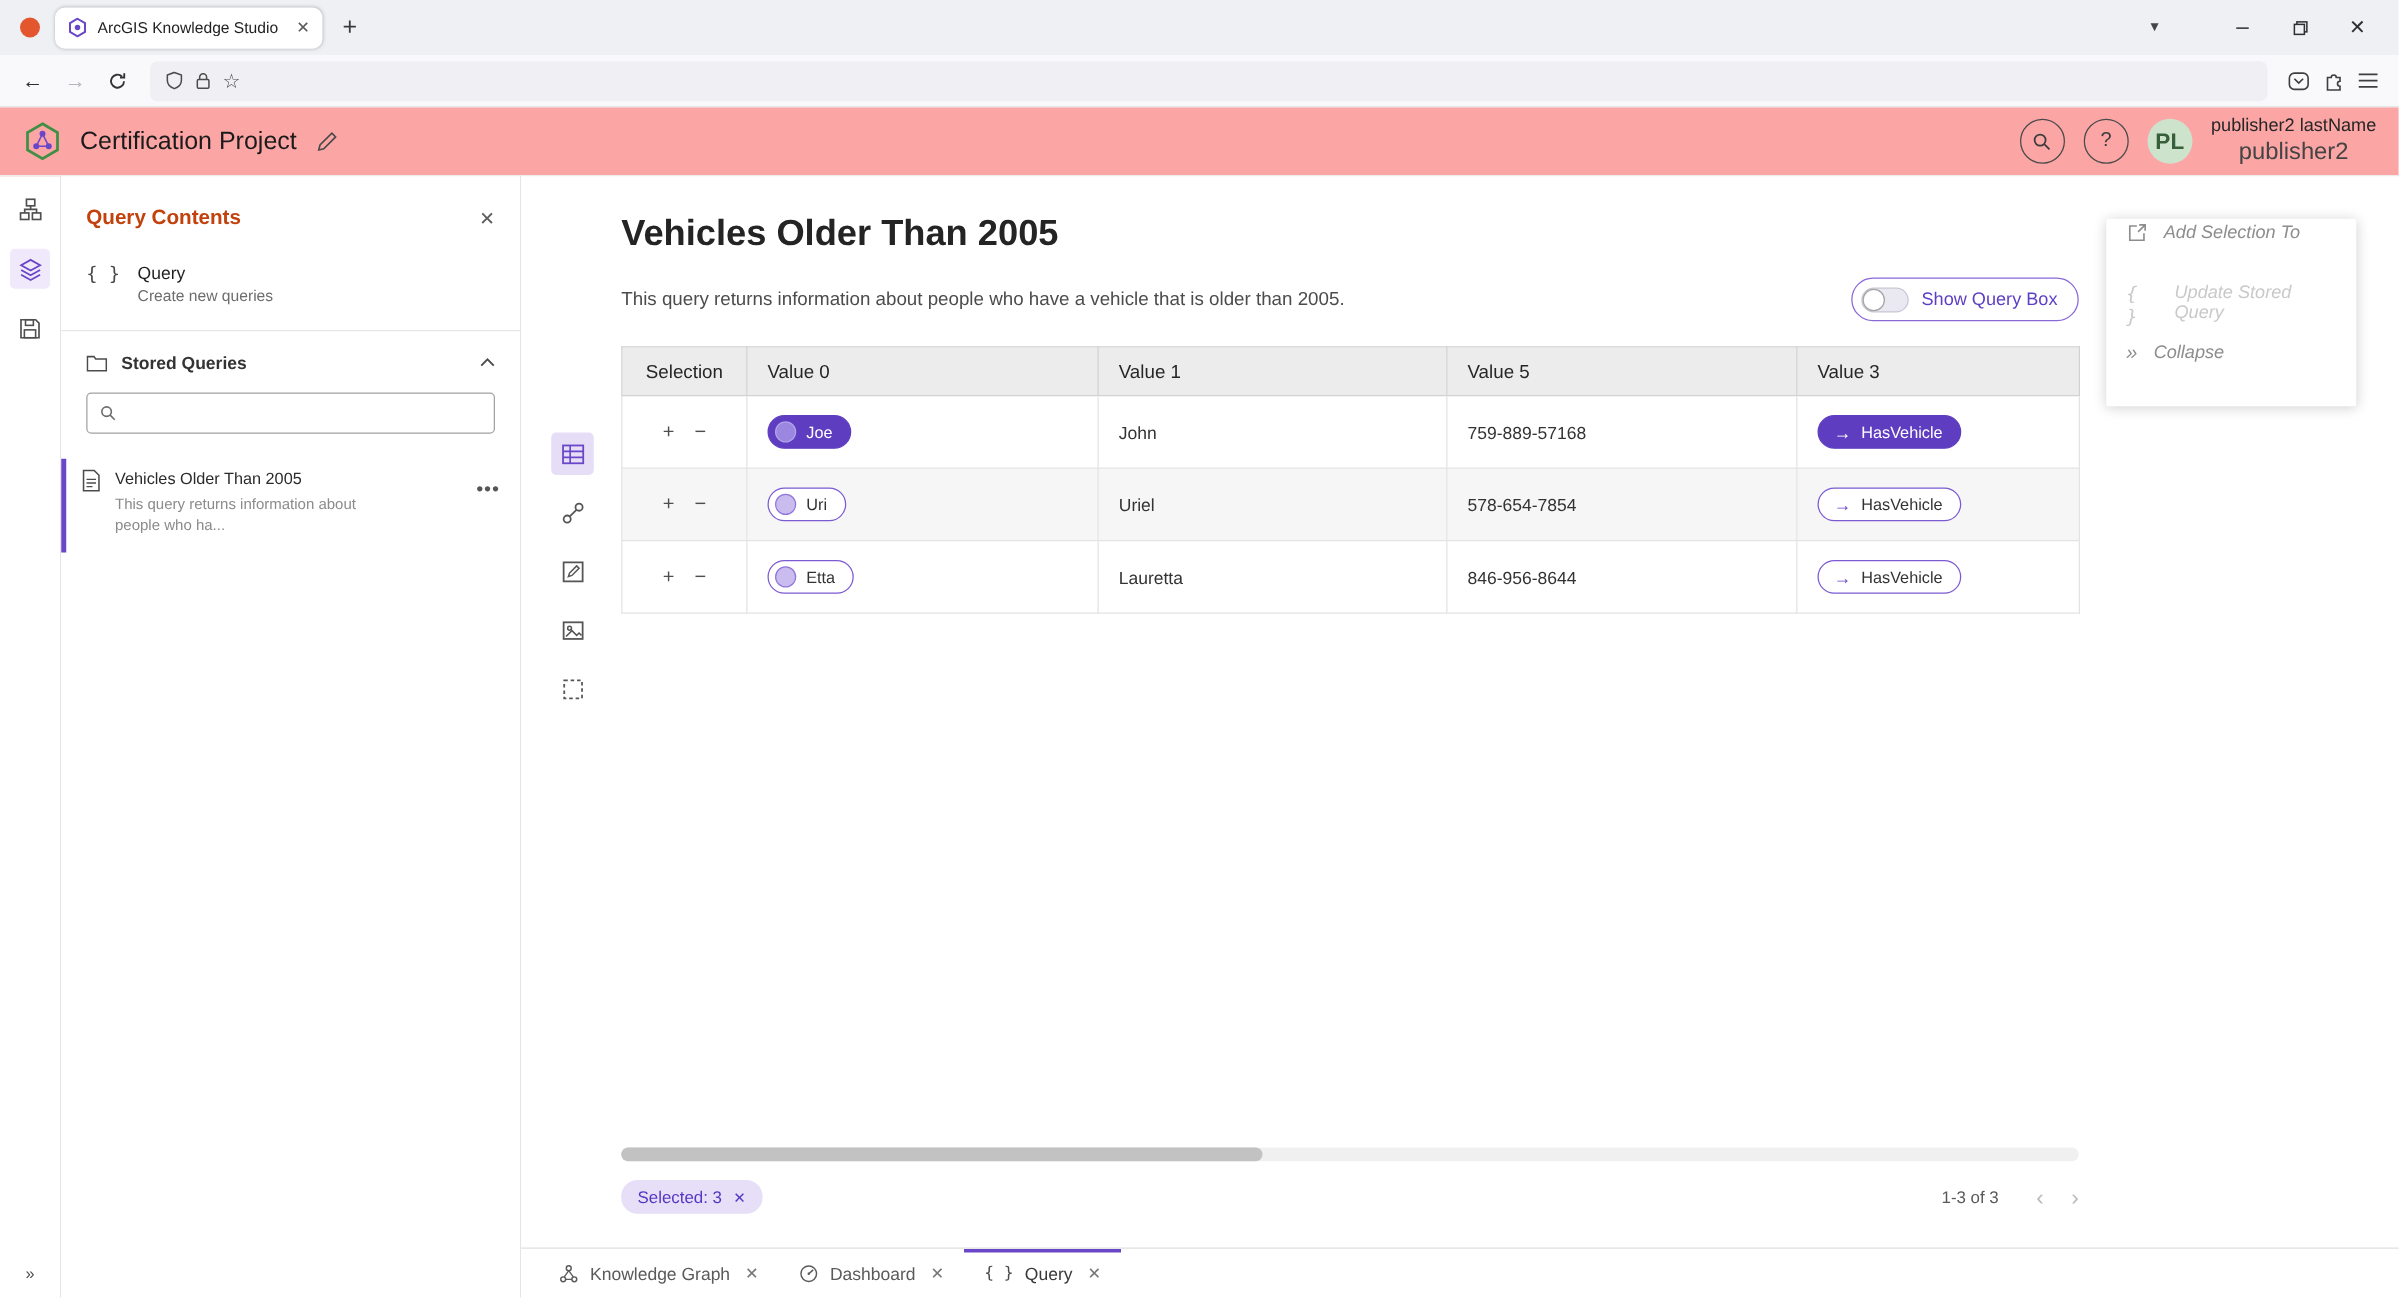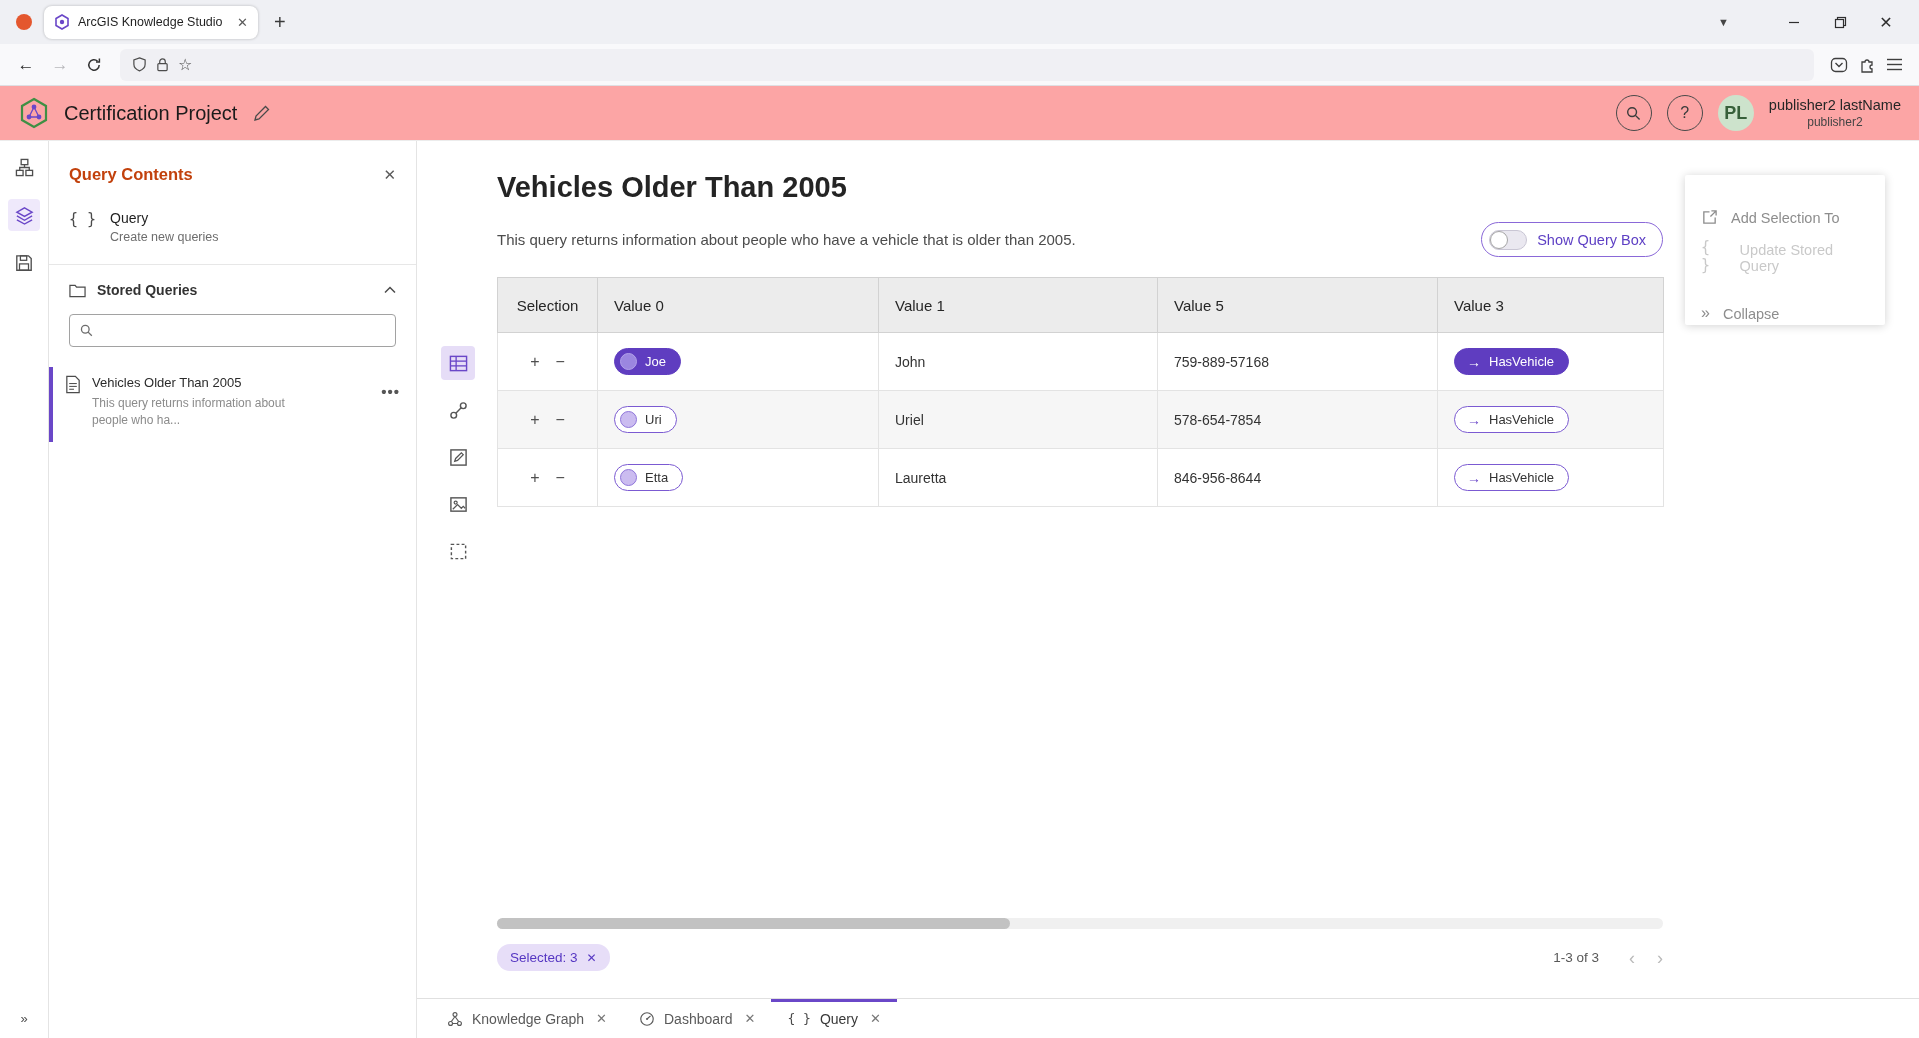--- a/index.html
+++ b/index.html
@@ -27,21 +27,21 @@
   .nav-right { display:flex; align-items:center; gap:10px; margin:0 6px; color:#3f3f3f; }
 
   
   .app-header { height:55px; background:#fca5a5; display:flex; align-items:center; padding:0 18px; border-bottom:1px solid #ececec; }
   .app-title { font-size:20px; color:#1b1b1b; margin-left:14px; }
   .edit-pencil { margin-left:16px; color:#4a4a4a; }
   .header-right { margin-left:auto; display:flex; align-items:center; gap:15px; }
   .circle-btn { width:36px; height:36px; border:1px solid #4a4a4a; border-radius:50%; display:flex; align-items:center; justify-content:center; color:#3c3c3c; font-size:16px; }
   .avatar { width:36px; height:36px; border-radius:50%; background:#cde3cc; color:#37603a; font-size:18px; font-weight:700; display:flex; align-items:center; justify-content:center; }
   .user-block { font-size:14.5px; color:#262626; line-height:1.25;text-align:center; }
-  .user-block .sub { font-size:12px; color:#444; }
+  .user-block .sub { font-size:19px; color:#444; }
 
   
   .workspace { display:flex; height:897px; }
   .rail { width:49px; border-right:1px solid #e4e4e4; display:flex; flex-direction:column; align-items:center; padding-top:10px; gap:16px; }
   .rail-btn { width:32px; height:32px; border-radius:4px; display:flex; align-items:center; justify-content:center; color:#4f4f4f; }
   .rail-btn.active { color:#6a47c8; background:#efe9fb; }
   .rail-expand { margin-top:auto; margin-bottom:12px; color:#4f4f4f; font-size:13px; }
 
   .panel { width:368px; border-right:1px solid #e4e4e4; display:flex; flex-direction:column; background:#fff; }
   .panel-header { display:flex; align-items:center; padding:24px 20px 16px; }
@@ -69,21 +69,21 @@
   .page-title { margin-top:30px; font-size:29px; color:#242424; font-weight:700; }
   .subtitle-row { margin-top:18px; display:flex; align-items:center; justify-content:space-between; }
   .subtitle { font-size:15px; color:#4c4c4c; }
   .sqb { display:flex; align-items:center; gap:10px; border:1px solid #8a68d8; border-radius:18px; height:35px; padding:0 16px 0 7px; background:#fff; }
   .sqb-label { color:#5d3fc4; font-size:14.5px; }
   .toggle { width:38px; height:20px; border-radius:10px; background:#eae8f0; border:1px solid #c9c6d4; position:relative; }
   .toggle-knob { width:18px; height:18px; border-radius:50%; background:#fff; border:1px solid #a5a5a5; position:absolute; left:0; top:0; }
 
   .table-wrap { margin-top:20px; height:641px; }
   table.results { border-collapse:collapse; width:1166px; table-layout:fixed; }
-  .results th { background:#ececec; border:1px solid #d2d2d2; height:55px; font-weight:500; font-size:15px; color:#262626; text-align:left; padding-left:16px; }
+  .results th { background:#ececec; border:1px solid #d2d2d2; height:39px; font-weight:500; font-size:15px; color:#262626; text-align:left; padding-left:16px; }
   .results th.c-sel { text-align:center; padding-left:0; }
   .results td { border:1px solid #e3e3e3; height:58px; padding-left:16px; color:#333; font-size:14px; background:#fff; }
   .results tr.stripe td { background:#f6f6f6; }
   .results td.sel-cell { text-align:center; padding-left:0; white-space:nowrap; }
   .pm { color:#4e4e4e; font-size:16px; margin:0 8px; }
 
   .entity-pill { display:inline-flex; align-items:center; gap:8px; height:27px; padding:0 14px 0 5px; border-radius:14px; border:1px solid #7b5ad2; background:#fff; color:#333; font-size:13px; }
   .entity-pill .dot { width:17px; height:17px; border-radius:50%; background:#cbbcf0; border:1px solid #8f76da; }
   .entity-pill.filled { background:#5f3dc0; border-color:#5f3dc0; color:#fff; }
   .entity-pill.filled .dot { background:#9b86e0; border-color:#b3a2ea; }
@@ -99,21 +99,21 @@
   .chip { display:flex; align-items:center; gap:9px; background:#e7def8; color:#5536c2; border-radius:13px; height:27px; padding:0 13px; font-size:13.5px; }
   .chip-x { font-size:12px; color:#5536c2; }
   .pager { margin-left:auto; display:flex; align-items:center; gap:30px; font-size:13.5px; color:#585858; }
   .pg-btn { color:#b9b9b9; font-size:18px; line-height:1; }
 
   .side-toolbar { position:absolute; left:24px; top:205px; display:flex; flex-direction:column; gap:13px; }
   .tool-btn { width:34px; height:34px; border-radius:4px; display:flex; align-items:center; justify-content:center; color:#565656; }
   .tool-btn.active { background:#e6ddf7; color:#6a47c8; }
 
   .ctx-menu { position:absolute; left:1268px; top:34px; width:200px; background:#fff; box-shadow:0 1px 10px rgba(0,0,0,.18); border-radius:2px; padding:3px 0; }
-  .ctx-item { height:48px; display:flex; align-items:flex-end; gap:13px; padding:0 16px; font-size:14.5px; color:#8d8d8d; }
+  .ctx-item { height:48px; display:flex; align-items:flex-start; gap:13px; padding:0 16px; font-size:14.5px; color:#8d8d8d;font-style:italic; }
   .ctx-item.disabled { color:#c9c9c9; }
   .ctx-chev { font-size:16px; }
 
   .bottom-bar { height:40px; border-top:1px solid #e0e0e0; display:flex; align-items:stretch; padding-left:14px; background:#fff; }
   .dtab { display:flex; align-items:center; gap:9px; padding:0 16px; font-size:14px; color:#5a5a5a; }
   .dtab.active { box-shadow:inset 0 3px 0 0 #6a47c8; color:#383838; }
   .dtab .tclose { color:#777; font-size:13px; margin-left:3px; }
 </style>
 </head>
 <body>

